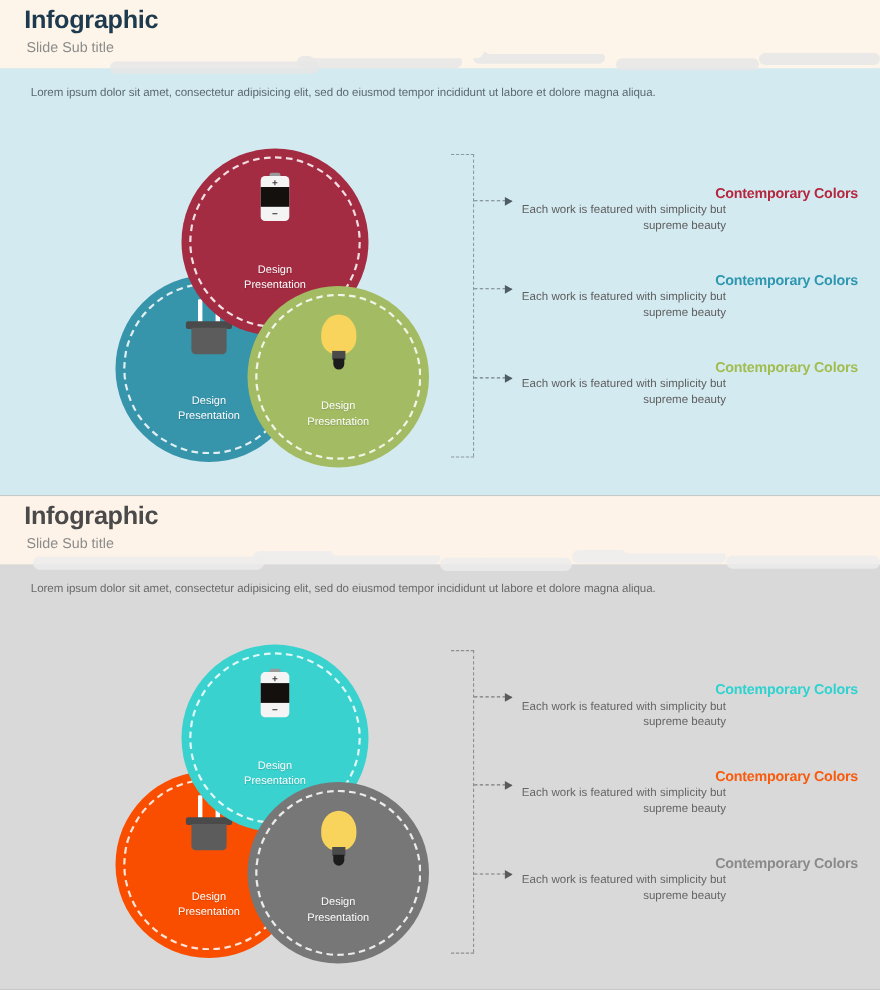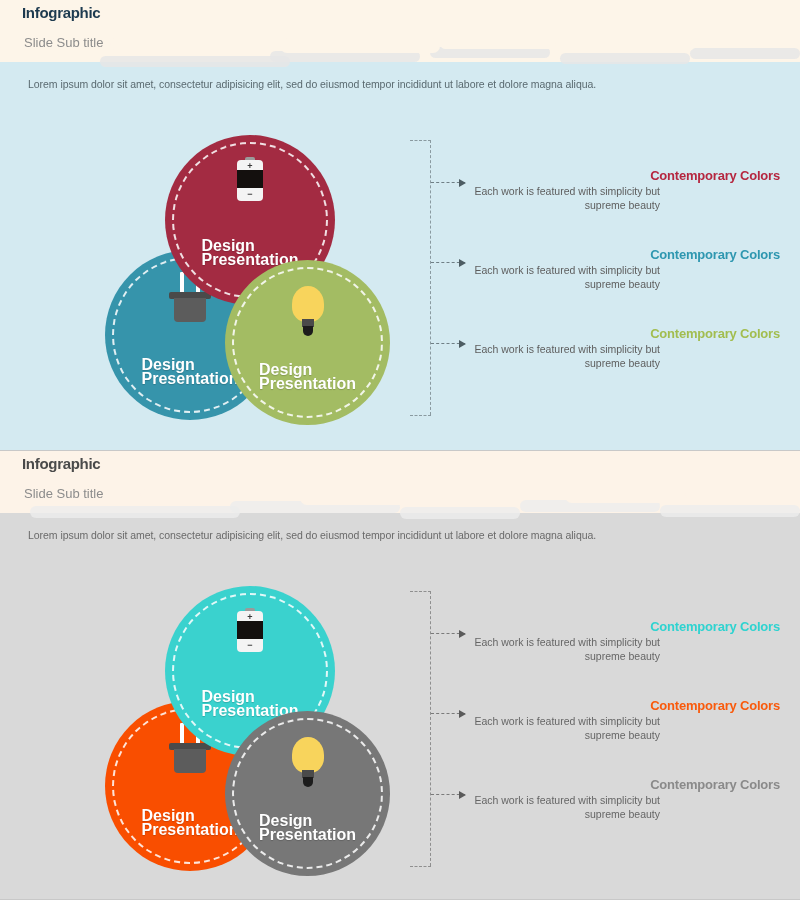--- a/index.html
+++ b/index.html
@@ -53,21 +53,21 @@
     background: #e6e6e6;
     border-radius: 7px;
     opacity: .85;
   }
   .slide-2 .torn .grayblob { background: #ececec; opacity: .8; }
 
   .page-title {
     position: absolute;
     left: 22px;
     top: 4px;
-    font-size: 15px;
+    font-size: 23px;
     font-weight: bold;
     letter-spacing: -0.3px;
     color: #1d3a4f;
   }
   .slide-2 .page-title { color: #4a4a4a; }
   .page-subtitle {
     position: absolute;
     left: 24px;
     top: 35px;
     font-size: 13px;
@@ -112,24 +112,24 @@
   .c-right  { left: 120px; top: 125px; width: 165px; height: 165px; }
 
   .c-top   { z-index: 3; }
   .c-left  { z-index: 2; }
   .c-right { z-index: 4; }
 
   .circle-label {
     position: relative;
     z-index: 6;
     color: #ffffff;
-    font-size: 16px;
-    font-weight: bold;
+    font-size: 10px;
+    font-weight: normal;
     line-height: 14px;
-    text-align: left;
+    text-align: center;
     margin-bottom: 38px;
     text-shadow: 0 1px 1px rgba(0,0,0,.18);
   }
   .c-right .circle-label { margin-bottom: 34px; }
   .c-left  .circle-label { margin-bottom: 34px; }
 
   
   .icon-wrap {
     position: absolute;
     z-index: 6;

